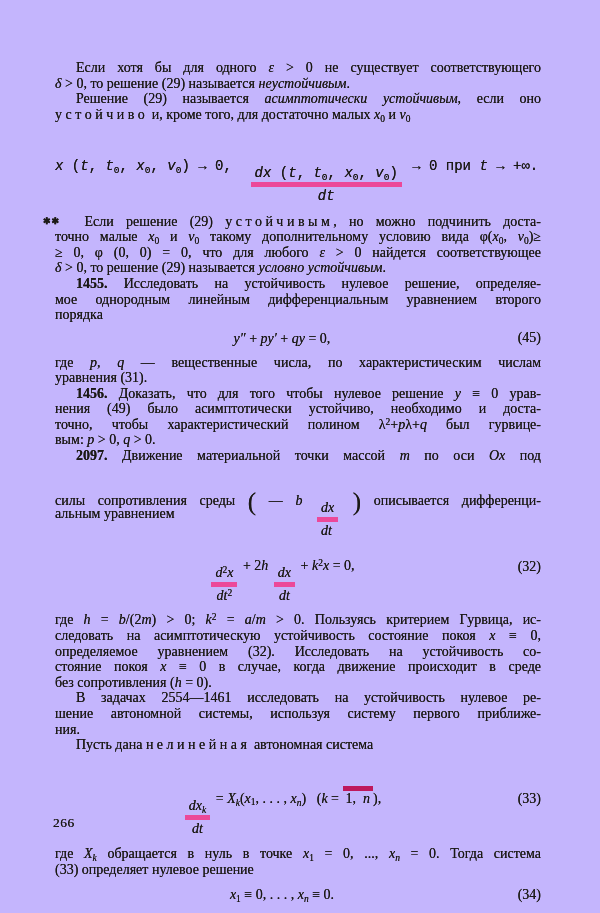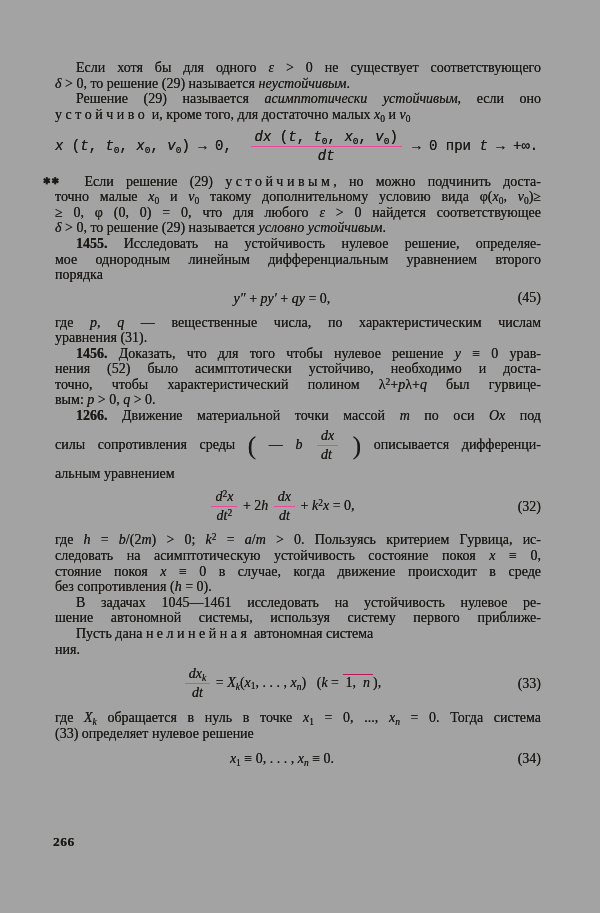--- a/index.html
+++ b/index.html
@@ -1,47 +1,47 @@
 <!DOCTYPE html>
 <html><head>
 <meta charset="utf-8">
 <style>
   html,body{margin:0;padding:0;background:#ffffff;}
   .page{
-    position:relative;width:600px;height:913px;background:#a3a3a3;
+    position:relative;width:600px;height:913px;background:#c4b5fd;
     font-family:"Liberation Serif","DejaVu Serif",serif;
     color:#1b1916;overflow:hidden;text-shadow:0 0 .3px #2a2620;
   }
   .text-block{position:absolute;left:55px;top:60px;width:486px;font-size:14px;line-height:15.6px;}
   .line{min-height:15.6px;}
   .jl{text-align:justify;text-align-last:justify;}
   .ind{text-indent:21px;}
   .hang{margin-left:-12px;}
   .tall{line-height:42px;height:42px;}
   i{font-style:italic;}
   b{font-weight:bold;}
   sub{font-size:9.5px;line-height:0;vertical-align:-2.5px;}
   sup{font-size:9.5px;line-height:0;vertical-align:4px;}
   .sp{letter-spacing:3.5px;}
   .mark{font-weight:bold;font-size:9px;letter-spacing:1px;vertical-align:2px;}
   .frac{display:inline-block;vertical-align:middle;text-align:center;line-height:1.15;margin:0 2px;text-indent:0;}
-  .frac .num{display:block;border-bottom:1px solid #ec4899;padding:0 4px 1px;}
+  .frac .num{display:block;border-bottom:5px solid #ec4899;padding:0 4px 1px;margin-top:36px;}
   .frac .den{display:block;padding:1px 4px 0;}
-  .ovl{border-top:1px solid #be185d;padding:0 3px;}
+  .ovl{border-top:5px solid #be185d;padding:0 3px;}
   .bigp{font-size:25px;line-height:0;vertical-align:middle;position:relative;top:1px;}
   .eqrow{position:relative;text-align:center;line-height:normal;}
   .eqbody{display:inline-block;vertical-align:middle;}
   .eqrow .inner{padding-right:32px;}
   .eqnum{position:absolute;right:0;top:50%;transform:translateY(-50%);}
   .f1{margin:7px 0 9px;font-family:Liberation Mono, monospace;}
   .e31{margin:5px 0 6px;line-height:20px;}
   .e32{margin:8px 0 8px;}
   .e33{margin:9px 0 9px;}
   .e34{margin:7px 0 0;line-height:20px;}
-  .pgnum{position:absolute;left:53px;top:834px;font-size:13.5px;font-weight:bold;letter-spacing:.5px;text-align:center;}
+  .pgnum{position:absolute;left:53px;top:815px;font-size:13.5px;font-weight:normal;letter-spacing:.5px;text-align:center;}
 </style>
 </head>
 <body>
 
 <div class="page">
   <div class="text-block">
 
     <div class="line jl ind">Если хотя бы для одного <i>ε</i> &gt; 0 не существует соответствующего</div>
     <div class="line"><i>δ</i> &gt; 0, то решение (29) называется <i>неустойчивым</i>.</div>
 
@@ -63,43 +63,44 @@
 
     <div class="eqrow e31">
       <span class="inner"><span class="eqbody"><i>y″</i> + <i>py′</i> + <i>qy</i> = 0,</span></span>
       <span class="eqnum">(45)</span>
     </div>
 
     <div class="line jl">где <i>p</i>, <i>q</i> — вещественные числа, по характеристическим числам</div>
     <div class="line">уравнения (31).</div>
 
     <div class="line jl ind"><b>1456.</b> Доказать, что для того чтобы нулевое решение <i>y</i> ≡ 0 урав-</div>
-    <div class="line jl">нения (52) было асимптотически устойчиво, необходимо и доста-</div>
+    <div class="line jl">нения (49) было асимптотически устойчиво, необходимо и доста-</div>
     <div class="line jl">точно, чтобы характеристический полином λ<sup>2</sup>+<i>p</i>λ+<i>q</i> был гурвице-</div>
     <div class="line">вым: <i>p</i> &gt; 0, <i>q</i> &gt; 0.</div>
 
-    <div class="line jl ind"><b>1266.</b> Движение материальной точки массой <i>m</i> по оси <i>Ox</i> под</div>
+    <div class="line jl ind"><b>2097.</b> Движение материальной точки массой <i>m</i> по оси <i>Ox</i> под</div>
     <div class="line jl tall">силы сопротивления среды <span class="bigp">(</span> — <i>b</i> <span class="frac"><span class="num"><i>dx</i></span><span class="den"><i>dt</i></span></span> <span class="bigp">)</span> описывается дифференци-</div>
     <div class="line">альным уравнением</div>
 
     <div class="eqrow e32">
       <span class="inner"><span class="eqbody"><span class="frac"><span class="num"><i>d</i><sup>2</sup><i>x</i></span><span class="den"><i>dt</i><sup>2</sup></span></span> + 2<i>h</i> <span class="frac"><span class="num"><i>dx</i></span><span class="den"><i>dt</i></span></span> + <i>k</i><sup>2</sup><i>x</i> = 0,</span></span>
       <span class="eqnum">(32)</span>
     </div>
 
     <div class="line jl">где <i>h</i> = <i>b</i>/(2<i>m</i>) &gt; 0; <i>k</i><sup>2</sup> = <i>a</i>/<i>m</i> &gt; 0. Пользуясь критерием Гурвица, ис-</div>
     <div class="line jl">следовать на асимптотическую устойчивость состояние покоя <i>x</i> ≡ 0,</div>
+    <div class="line jl">определяемое уравнением (32). Исследовать на устойчивость со-</div>
     <div class="line jl">стояние покоя <i>x</i> ≡ 0 в случае, когда движение происходит в среде</div>
     <div class="line">без сопротивления (<i>h</i> = 0).</div>
 
-    <div class="line jl ind">В задачах 1045—1461 исследовать на устойчивость нулевое ре-</div>
+    <div class="line jl ind">В задачах 2554—1461 исследовать на устойчивость нулевое ре-</div>
     <div class="line jl">шение автономной системы, используя систему первого приближе-</div>
+    <div class="line">ния.</div>
+
     <div class="line ind">Пусть дана <span class="sp">нелинейная</span> автономная система</div>
-
-    <div class="line">ния.</div>
 
     <div class="eqrow e33">
       <span class="inner"><span class="eqbody"><span class="frac"><span class="num"><i>dx<sub>k</sub></i></span><span class="den"><i>dt</i></span></span> = <i>X<sub>k</sub></i>(<i>x</i><sub>1</sub>, . . . , <i>x<sub>n</sub></i>) &nbsp;&nbsp;(<i>k</i> = <span class="ovl">1, &nbsp;<i>n</i></span>),</span></span>
       <span class="eqnum">(33)</span>
     </div>
 
     <div class="line jl">где <i>X<sub>k</sub></i> обращается в нуль в точке <i>x</i><sub>1</sub> = 0, ..., <i>x<sub>n</sub></i> = 0. Тогда система</div>
     <div class="line">(33) определяет нулевое решение</div>
 
     <div class="eqrow e34">

